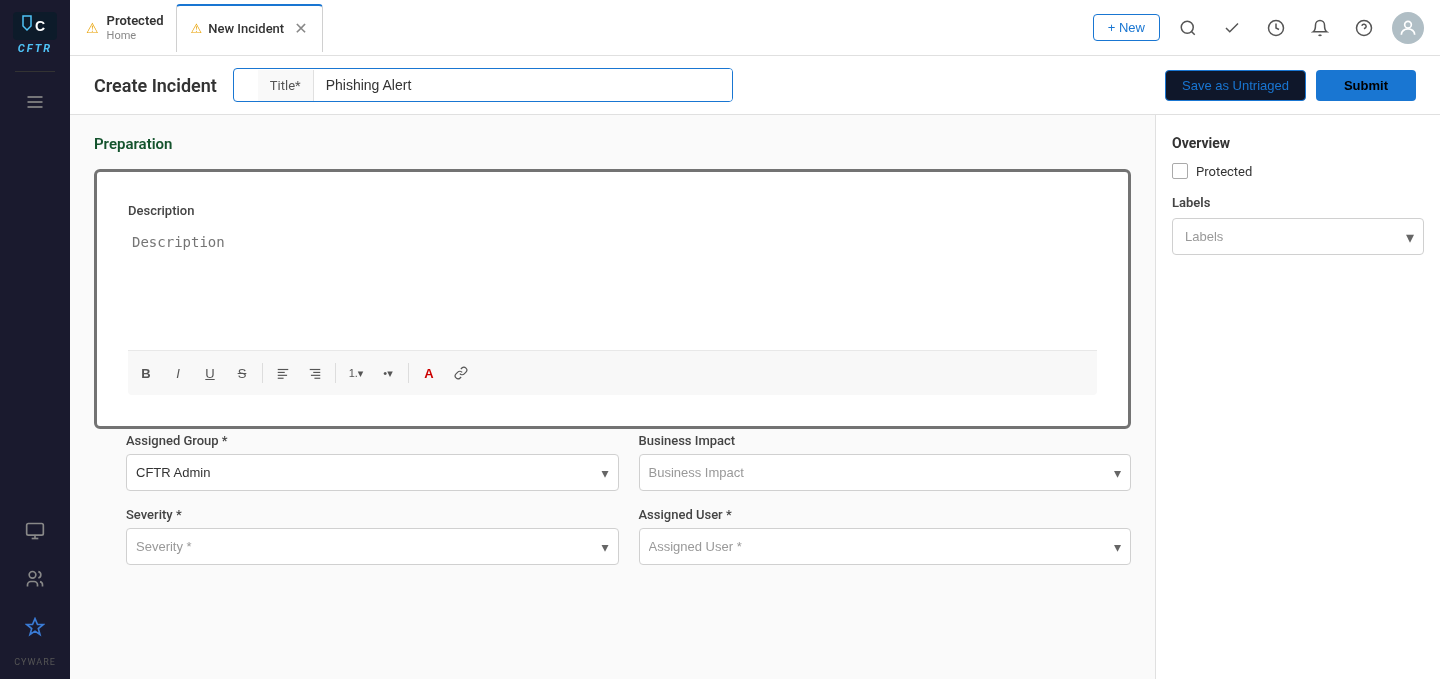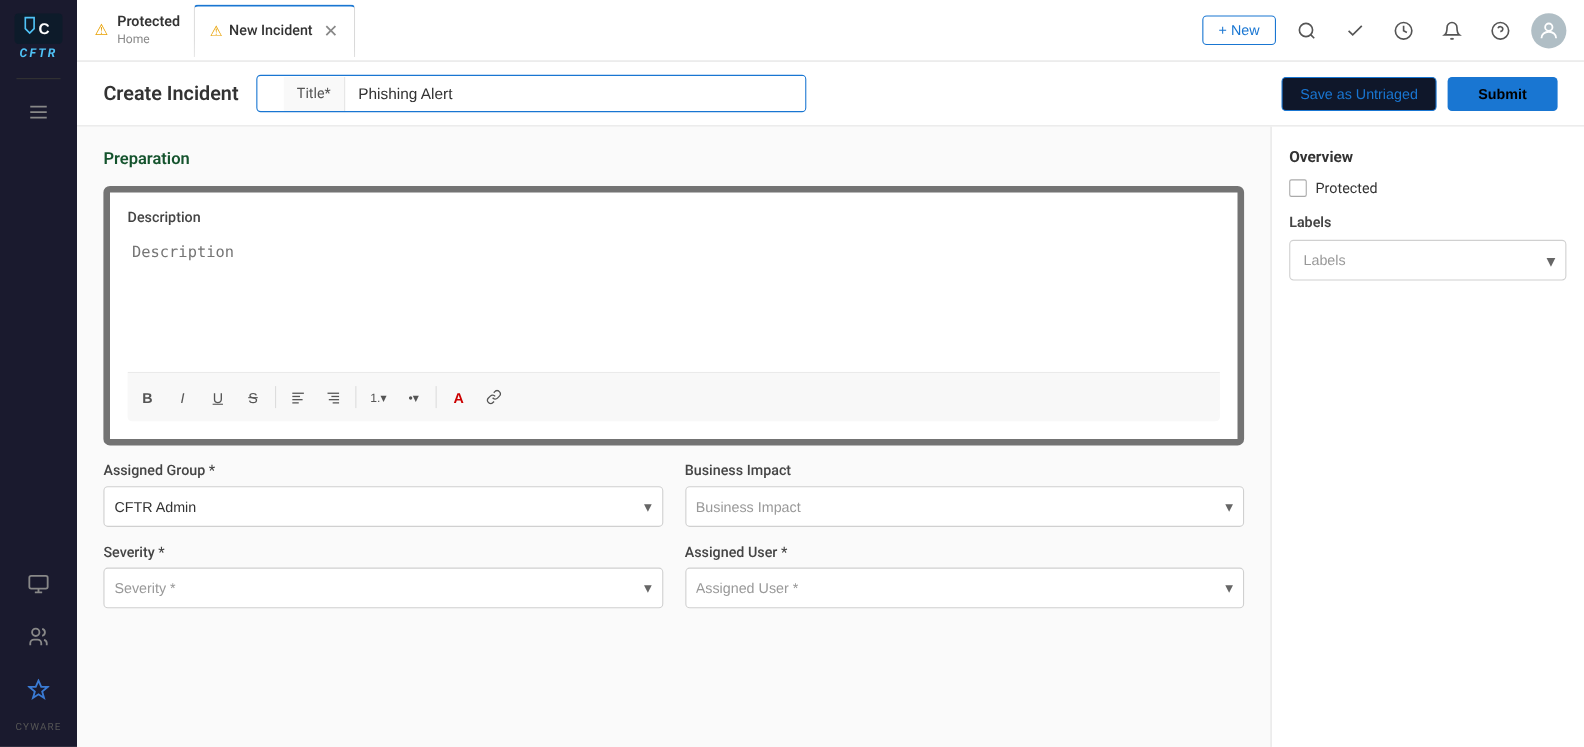--- a/index.html
+++ b/index.html
@@ -258,24 +258,24 @@
       background: #fafafa;
     }
     .section-title {
       font-size: 15px;
       font-weight: 600;
       color: #14532d;
       margin-bottom: 16px;
     }
     .card {
       background: #fff;
-      border: 6px solid #737373;
+      border: 3px solid #737373;
       border-radius: 6px;
-      padding: 16px;
-      margin-bottom: 16px;
+      padding: 31px;
+      margin-bottom: 4px;
     }
     .field-label {
       font-size: 13px;
       font-weight: 500;
       color: #444;
       margin-bottom: 8px;
     }
     .description-textarea {
       width: 100%;
       min-height: 120px;
@@ -314,20 +314,21 @@
       width: 1px;
       height: 20px;
       background: #ddd;
       margin: 0 2px;
     }
     .form-row {
       display: grid;
       grid-template-columns: 1fr 1fr;
       gap: 20px;
       margin-bottom: 16px;
+      margin-left: 32px;
     }
     .form-group {
       display: flex;
       flex-direction: column;
       gap: 6px;
     }
     .form-group-label {
       font-size: 13px;
       font-weight: 500;
       color: #444;

